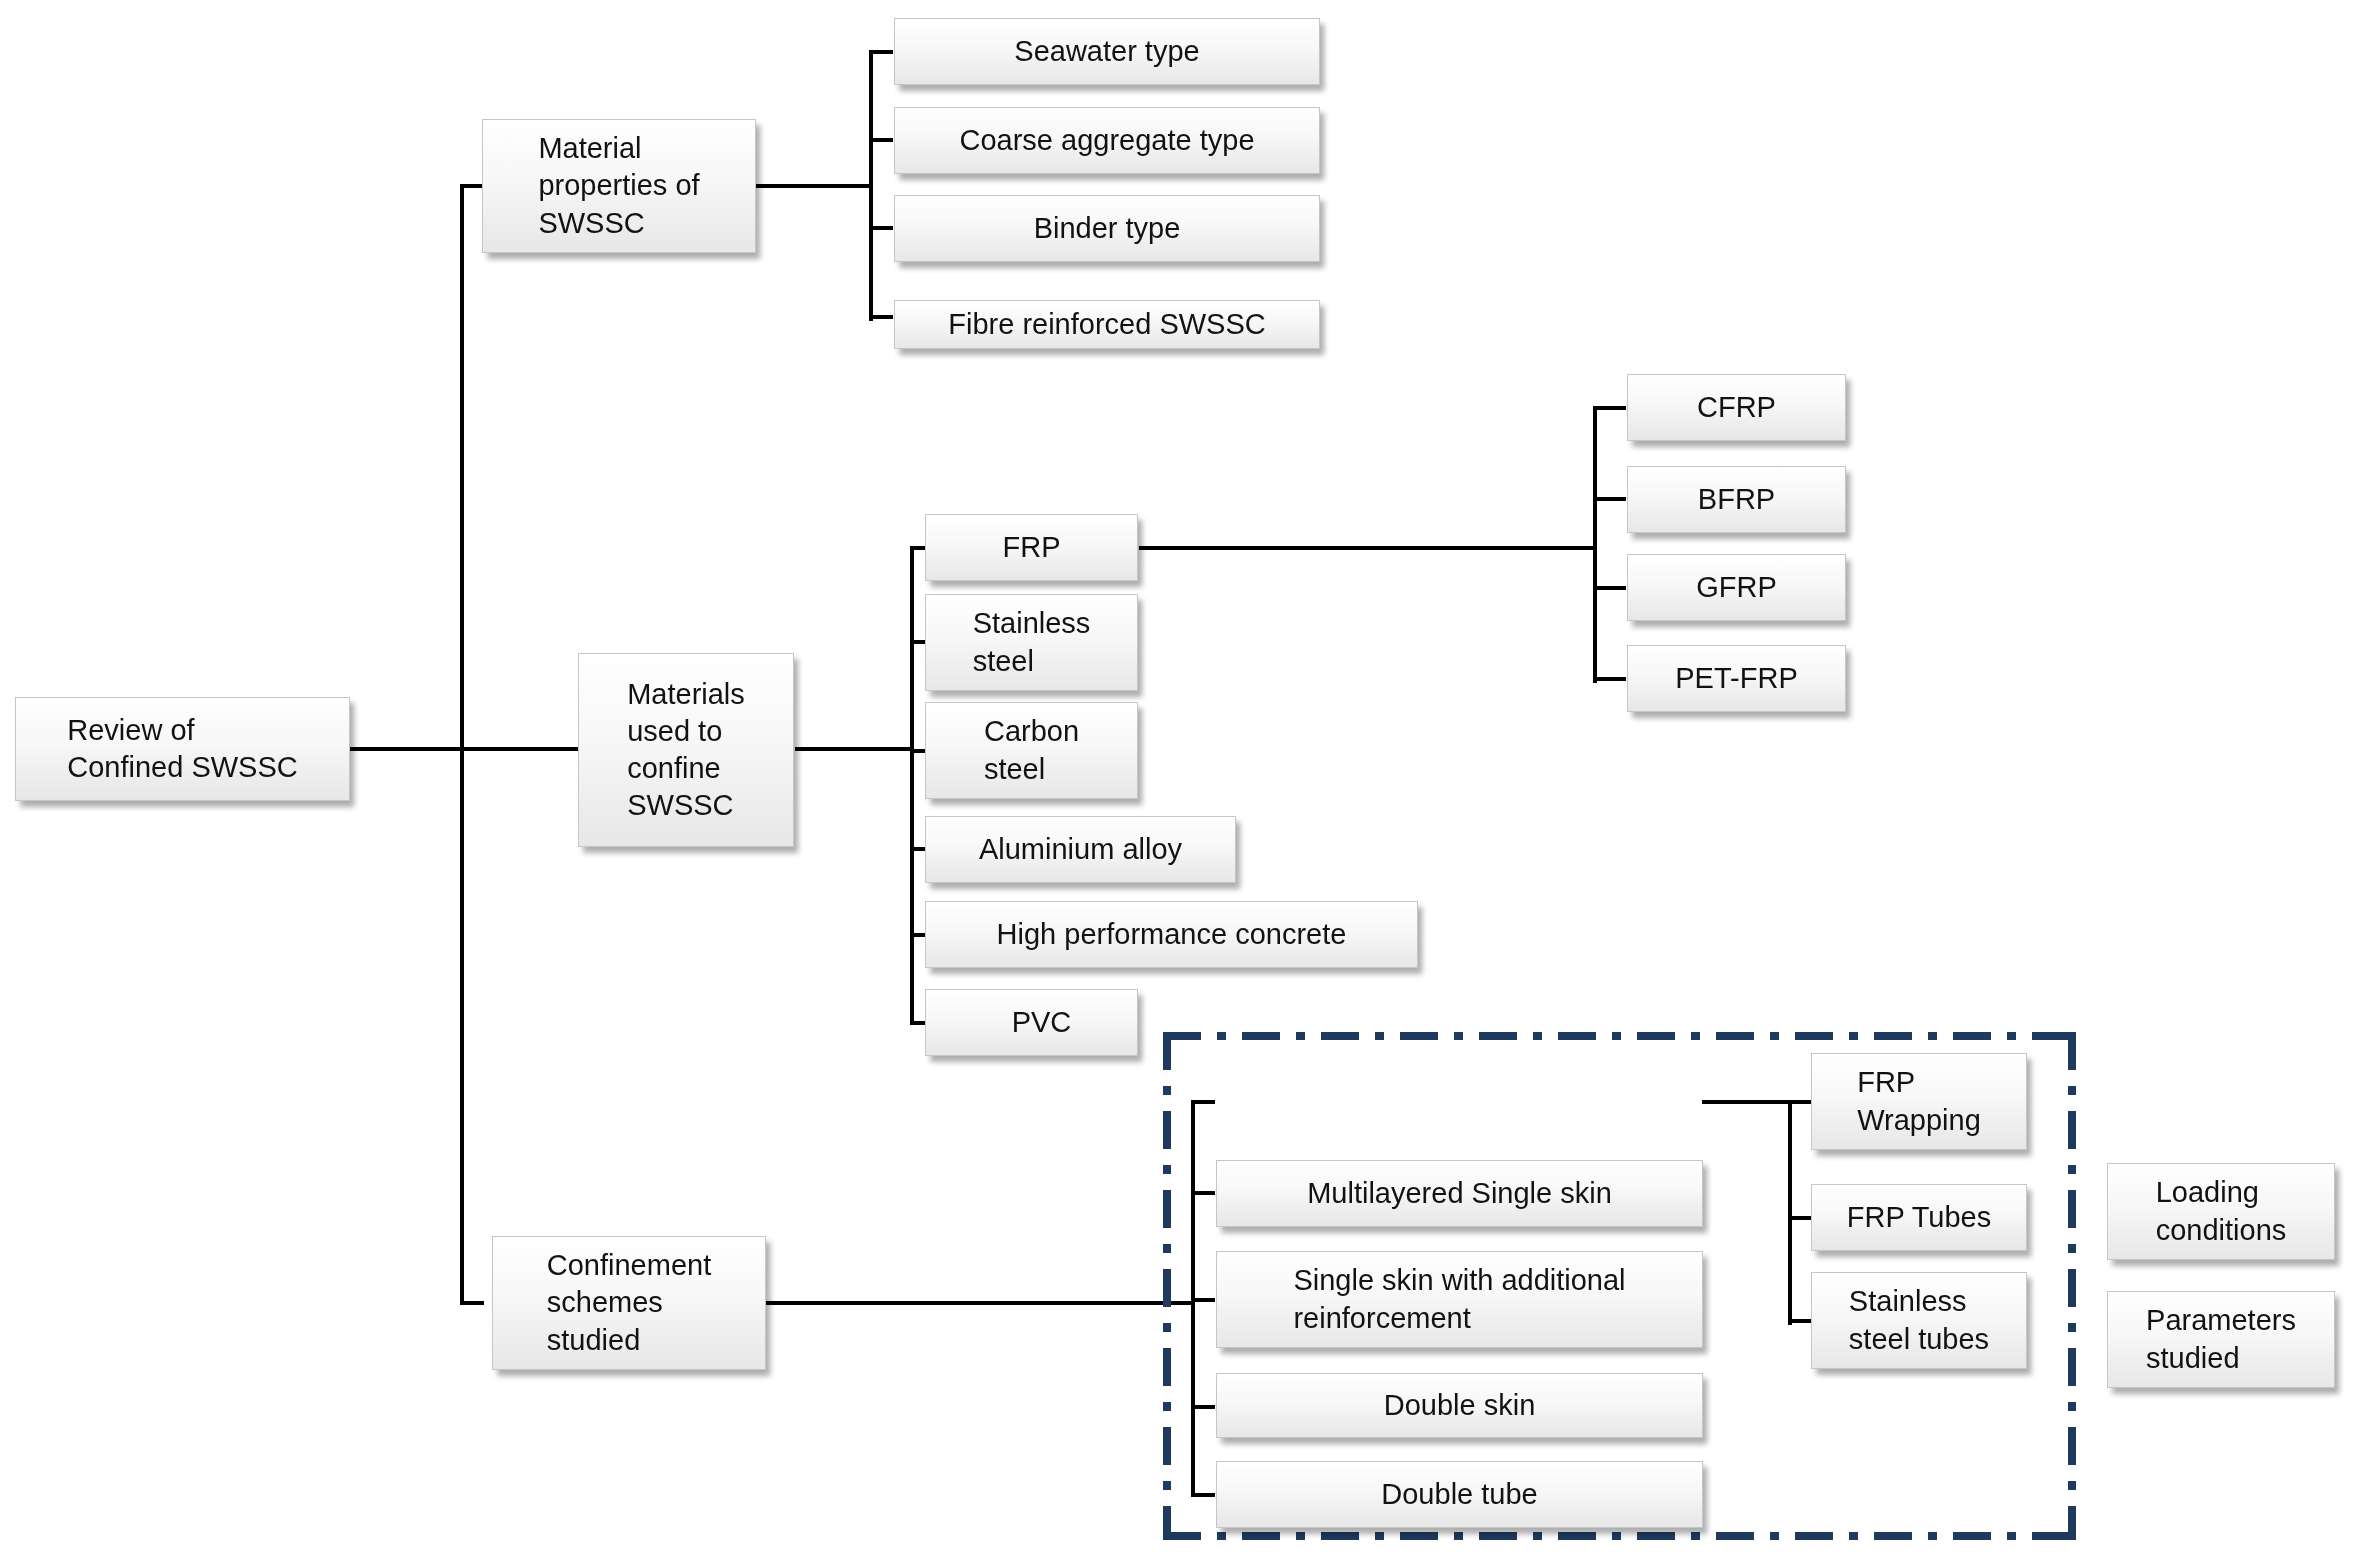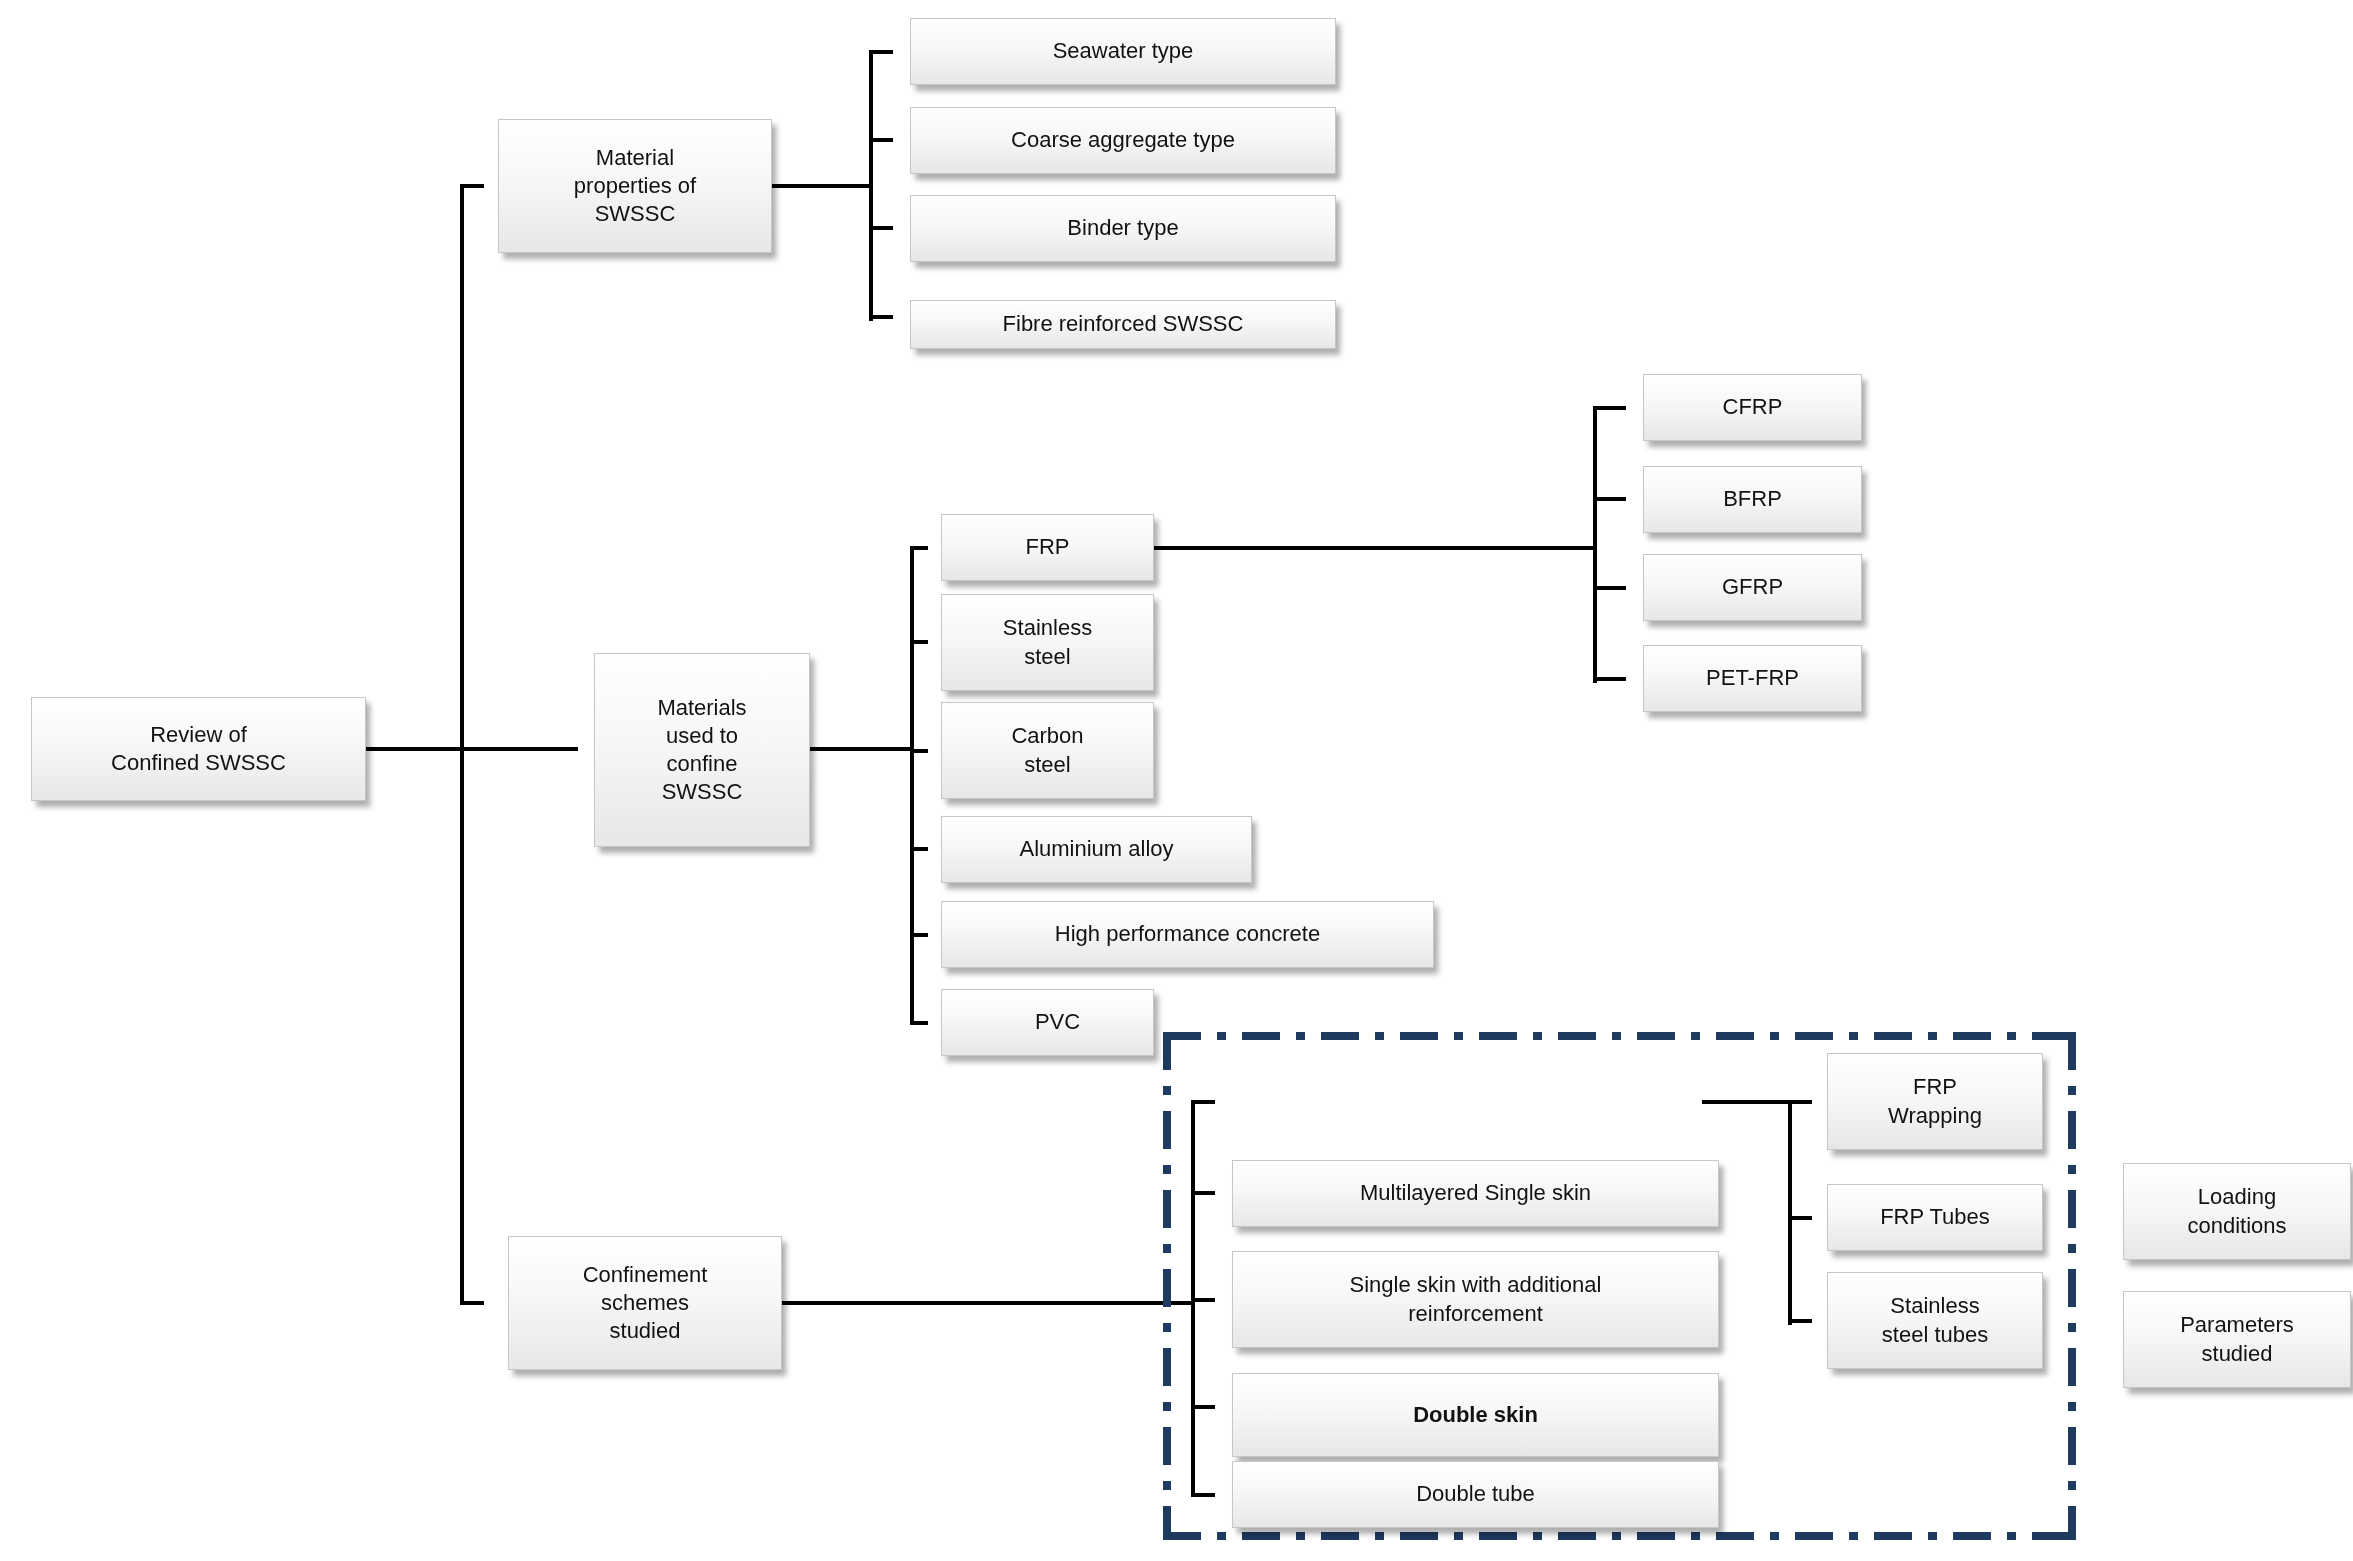--- a/index.html
+++ b/index.html
@@ -14,30 +14,29 @@
     height: 1561px;
     background: #ffffff;
     overflow: hidden;
   }
   .box {
     position: absolute;
     box-sizing: border-box;
     display: flex;
     align-items: center;
     justify-content: center;
-    text-align: center;
+    text-align: left;
     white-space: pre-line;
     background: linear-gradient(180deg, #ffffff 0%, #f7f7f7 45%, #e7e7e7 100%);
     border: 1.2px solid #c6c6c6;
     box-shadow: 4.9px 6px 5.5px rgba(0,0,0,0.32);
     color: #121212;
-    font-size: 22px;
+    font-size: 29px;
     line-height: 1.28;
     z-index: 3;
-    margin-left: 16px;
   }
   .line {
     position: absolute;
     background: #000000;
     z-index: 1;
   }
   .dashbox {
     position: absolute;
     z-index: 2;
   }
@@ -145,21 +144,21 @@
   <div class="box" style="left:1627px;top:466px;width:219px;height:67px;">BFRP</div>
   <div class="box" style="left:1627px;top:554px;width:219px;height:67px;">GFRP</div>
   <div class="box" style="left:1627px;top:645px;width:219px;height:67px;">PET-FRP</div>
 
   <div class="box" style="left:492px;top:1236px;width:274px;height:134px;">Confinement
 schemes
 studied</div>
   <div class="box" style="left:1216px;top:1160px;width:487px;height:67px;">Multilayered Single skin</div>
   <div class="box" style="left:1216px;top:1251px;width:487px;height:97px;">Single skin with additional
 reinforcement</div>
-  <div class="box" style="left:1216px;top:1373px;width:487px;height:84px;font-weight:bold;">Double skin</div>
+  <div class="box" style="left:1216px;top:1373px;width:487px;height:65px;">Double skin</div>
   <div class="box" style="left:1216px;top:1461px;width:487px;height:67px;">Double tube</div>
 
   <div class="box" style="left:1811px;top:1053px;width:216px;height:97px;">FRP
 Wrapping</div>
   <div class="box" style="left:1811px;top:1184px;width:216px;height:67px;">FRP Tubes</div>
   <div class="box" style="left:1811px;top:1272px;width:216px;height:97px;">Stainless
 steel tubes</div>
 
   <div class="box" style="left:2107px;top:1163px;width:228px;height:97px;">Loading
 conditions</div>

